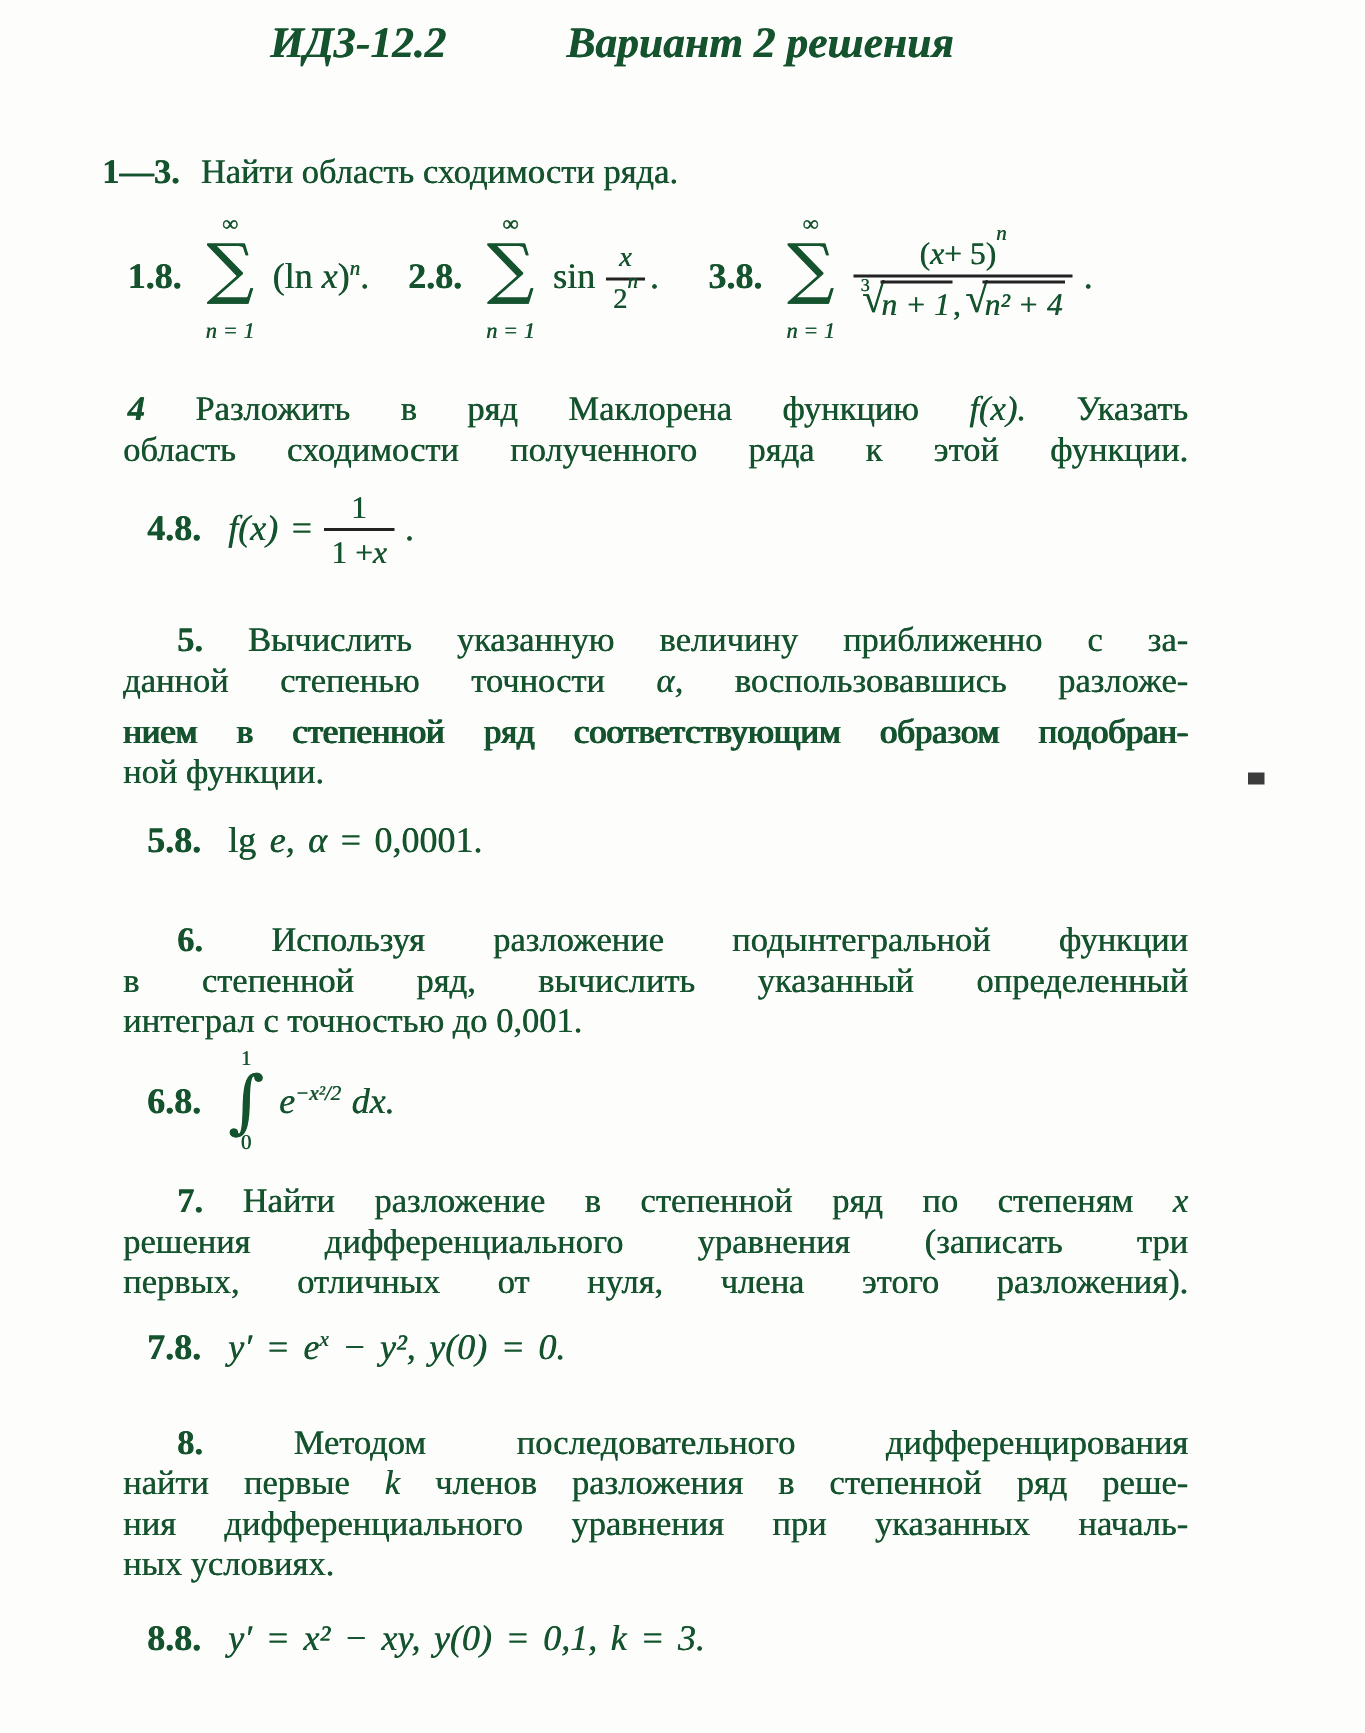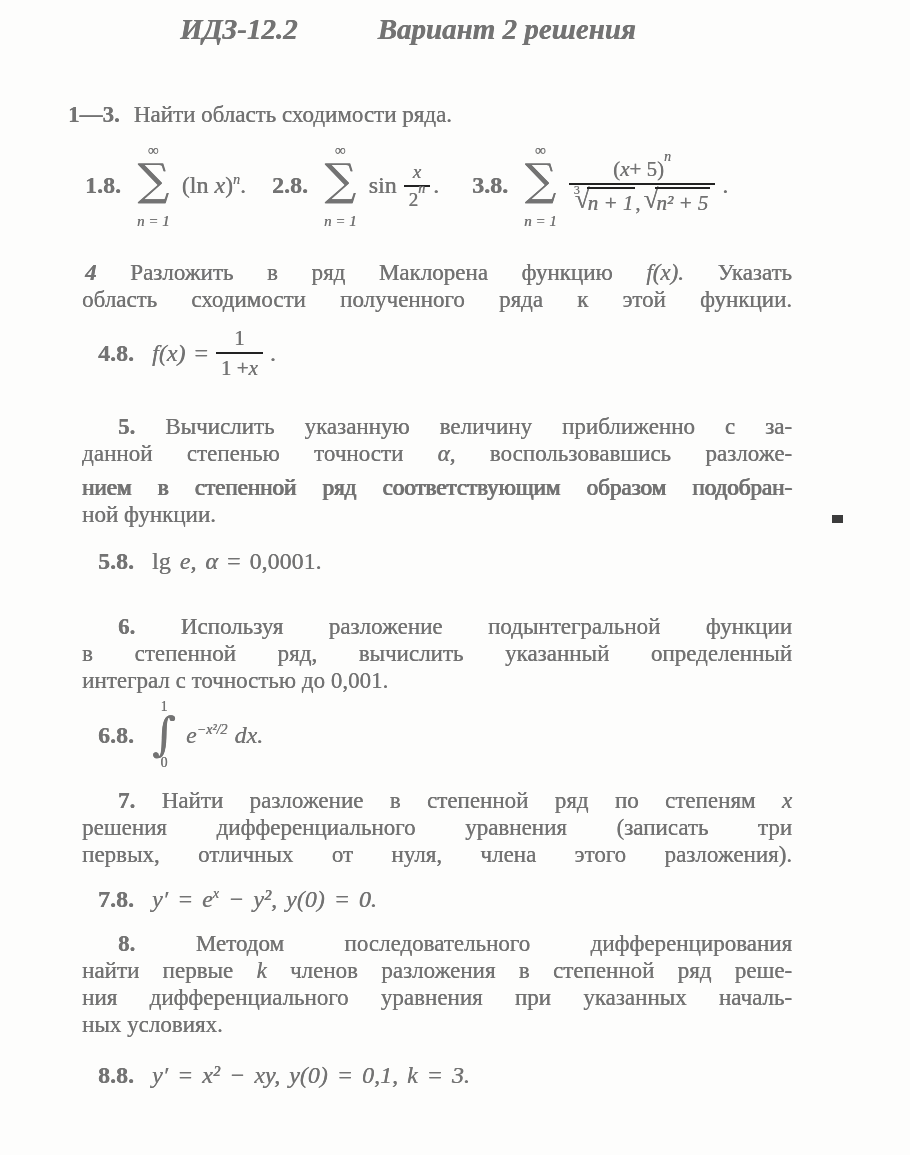--- a/index.html
+++ b/index.html
@@ -1,19 +1,19 @@
 <!DOCTYPE html>
 <html><head>
 <meta charset="utf-8">
 <style>
   * { margin:0; padding:0; box-sizing:border-box; }
   html,body { background:#ffffff; }
   .page {
     position:relative; width:910px; height:1155px;
-    background:#fdfdfc; color:#737373; overflow:hidden;
+    background:#fdfdfc; color:#14532d; overflow:hidden;
     font-family:"Liberation Serif","DejaVu Serif",serif;
     font-size:23px; line-height:27px;
     padding:13px 118px 0 82px;
     text-shadow:0.35px 0.25px 0 currentColor;
   }
   
   .titlebar { display:flex; align-items:baseline; padding-left:98px;
     font-size:29px; line-height:32px; font-weight:bold; font-style:italic; white-space:nowrap; }
   .title-gap { display:inline-block; width:80px; }
   
@@ -26,21 +26,21 @@
   .ind  { padding-left:36px; }
   .ind4 { padding-left:3px; }
   .mvar { font-style:italic; }
   .num-it { font-style:italic; }
   .smudge { text-shadow:0.8px 0.3px 0 currentColor, -0.3px 0 0 currentColor; }
   .s5l3 { margin-top:7px; }
   .sect4 { margin-top:23px; }
   .sect5 { margin-top:34px; }
   .sect6 { margin-top:38px; }
   .sect7 { margin-top:15px; }
-  .sect8 { margin-top:17px; }
+  .sect8 { margin-top:35px; }
   
   .series-row { margin-top:8px; height:100px; display:flex; align-items:center; padding-left:3px; }
   .sr-item { display:flex; align-items:center; }
   .sr-gap1 { margin-right:26px; }
   .sr-gap2 { margin-right:33px; }
   .flabel { font-weight:bold; font-size:24px; margin-right:16px; white-space:nowrap; }
   .sum { display:inline-flex; flex-direction:column; align-items:center; line-height:1; margin-right:12px; }
   .sum-top { font-size:15px; margin-bottom:1px; }
   .sum-sign { font-size:44px; line-height:0.95; font-family:"DejaVu Serif","DejaVu Sans",serif; }
   .sum-bot { font-size:15px; font-style:italic; margin-top:14px;font-family:Liberation Serif, serif; }
@@ -135,21 +135,21 @@
         <span class="fbar"></span>
         <span class="fden">
           <span class="rad">
               <span class="rad-idx">3</span>
               <span class="rad-sign">√</span>
               <span class="radicand">n + 1</span>
             </span>
           <span class="rsep">,</span>
           <span class="rad">
               <span class="rad-sign">√</span>
-              <span class="radicand">n² + 5</span>
+              <span class="radicand">n² + 4</span>
             </span>
         </span>
       </span>
       <span class="expr dot">.</span>
     </div>
   </div>
 
   <div class="sect4">
     <div class="jline ind4">
       <span class="bnum num-it">4</span>

